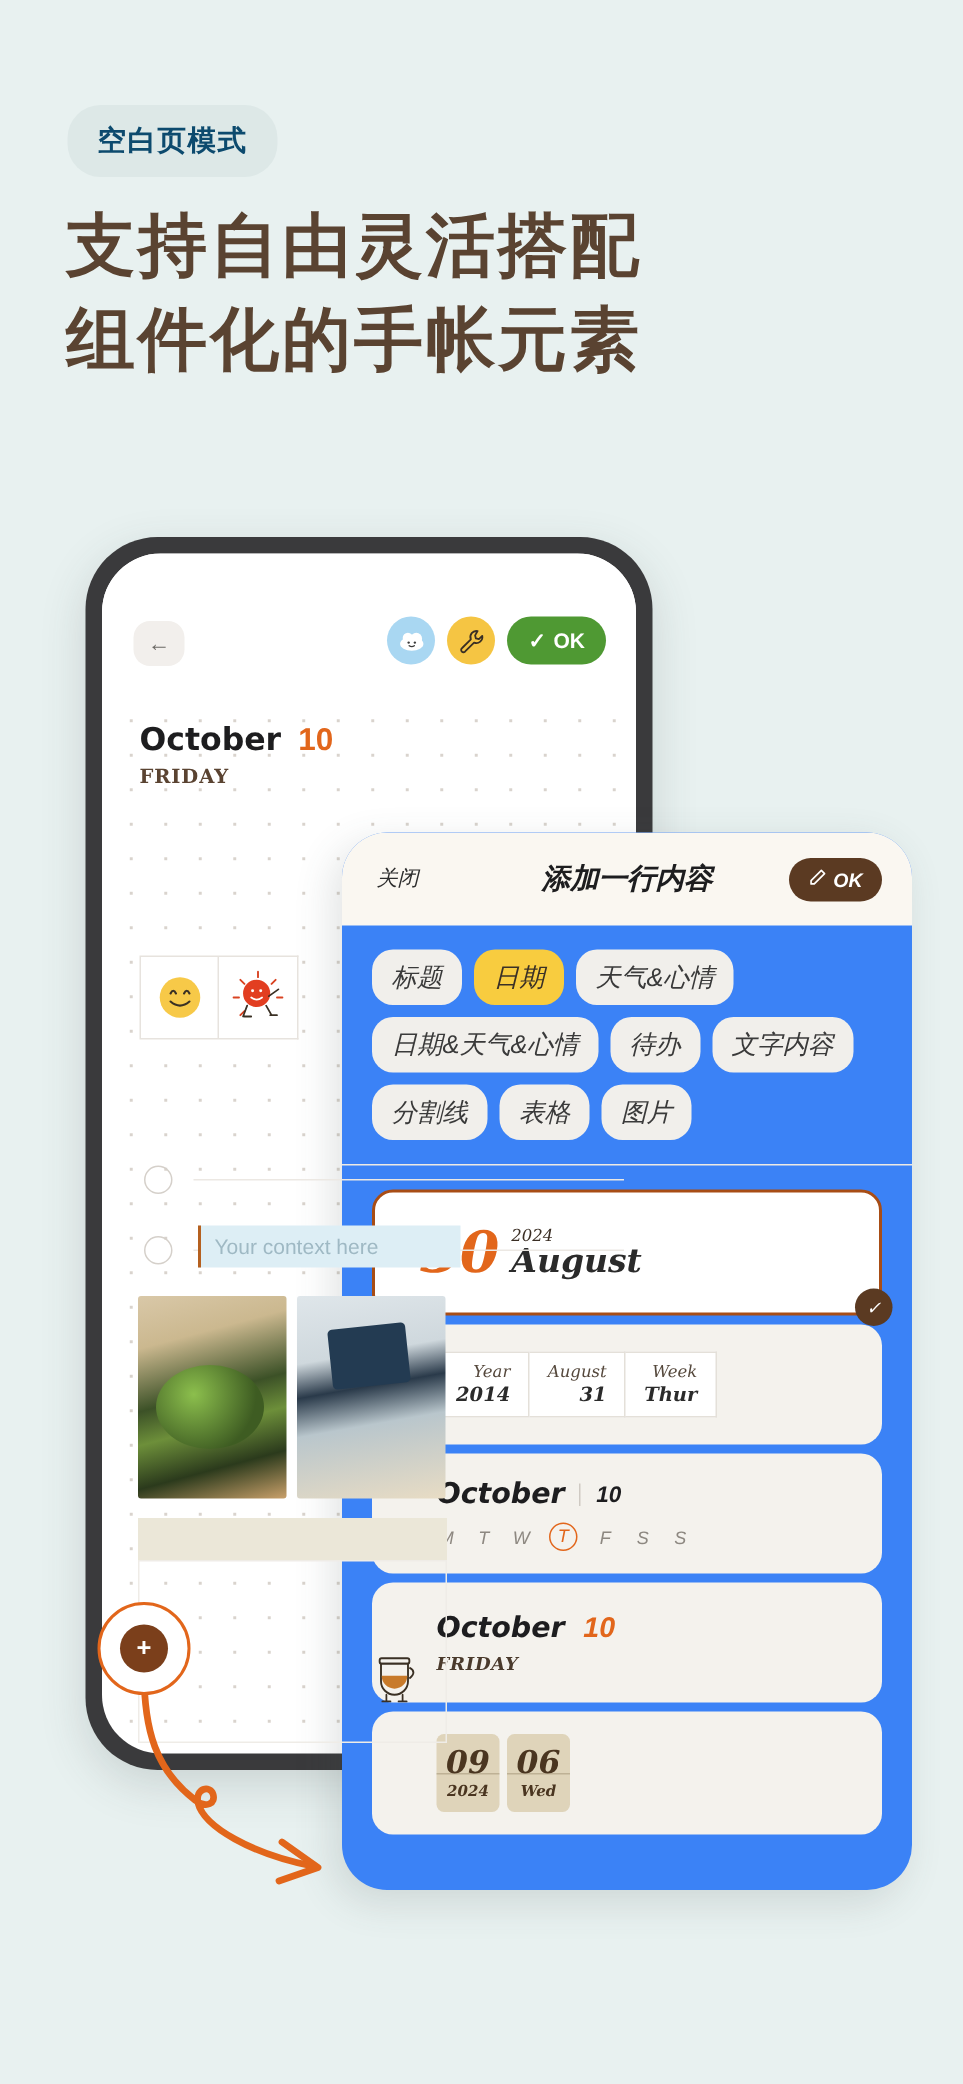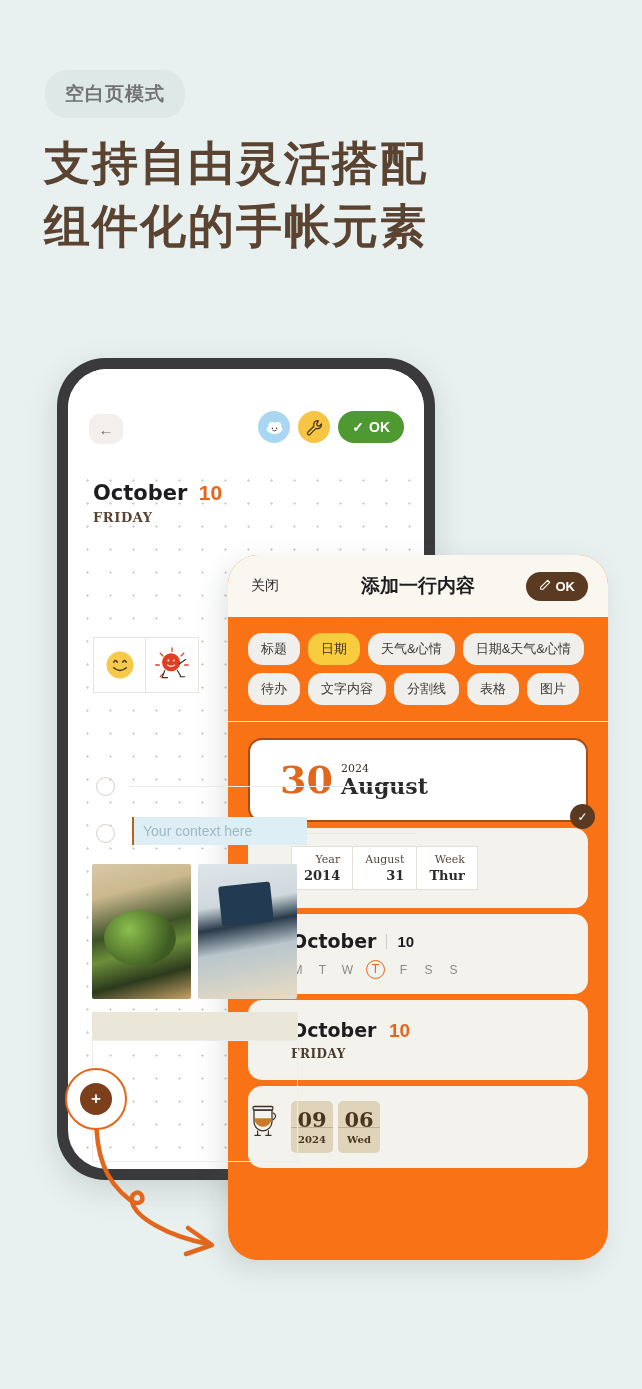--- a/index.html
+++ b/index.html
@@ -7,21 +7,21 @@
     width: 642px; height: 1389px;
     background: #e8f1f0;
     font-family: "Liberation Sans", sans-serif;
     overflow: hidden;
   }
   #root { position: relative; width: 642px; height: 1389px; }
 
   
   .badge {
     position: absolute; left: 45px; top: 70px;
-    background: #dde8e7; color: #737373;
+    background: #dde8e7; color: #0c4a6e;
     font-size: 19px; font-weight: 700; letter-spacing: 1px;
     padding: 11px 20px; border-radius: 22px;
     font-family: "DejaVu Sans", sans-serif;
   }
   .headline {
     position: absolute; left: 44px; top: 132px;
     color: #5a4331; font-weight: 700;
     font-size: 46px; line-height: 1.37; letter-spacing: 2px;
     font-family: "DejaVu Sans", sans-serif;
   }
@@ -117,39 +117,40 @@
     position: absolute; left: 15px; top: 15px; width: 32px; height: 32px;
     border-radius: 50%; background: #7b3f1b; color: #fff;
     display:flex; align-items:center; justify-content:center; font-size: 17px; font-weight: 700;
   }
   .arrow-svg { position: absolute; left: 60px; top: 1110px; z-index: 29; }
 
   
   .phone2 {
     position: absolute; left: 228px; top: 555px;
     width: 380px; height: 705px;
-    background: #f97316; border-radius: 30px;
+    background: #3b82f6; border-radius: 30px;
     box-shadow: -6px 8px 26px rgba(70,80,80,.16);
     overflow: hidden;
+    font-style: italic;
   }
   .p2-head {
     height: 62px; background: #faf7f1;
     display: flex; align-items: center; justify-content: center; position: relative;
   }
   .p2-close { position: absolute; left: 23px; font-size: 14px; color: #2d2d2d; }
   .p2-title { font-size: 19px; font-weight: 700; color: #1d1d1f; font-family: "DejaVu Sans", sans-serif; }
   .okbtn-brown {
     position: absolute; right: 20px;
     height: 29px; padding: 0 13px; border-radius: 15px; background: #5b3a22;
     color: #fff; font-size: 13px; font-weight: 700;
     display: flex; align-items: center; gap: 5px;
   }
   .chips { padding: 16px 20px 8px 20px; display: flex; flex-wrap: wrap; gap: 8px; }
   .chip {
-    background: #f1efeb; color: #3a3a3a; font-size: 13px;
+    background: #f1efeb; color: #3a3a3a; font-size: 17px;
     padding: 7px 13px; border-radius: 14px; white-space: nowrap;
   }
   .chip.active { background: #f8cc3f; color: #3a3026; }
   .p2-divider { height: 1px; background: #eeeae4; margin: 8px 0 0 0; }
   .cards { padding: 16px 20px 22px 20px; display: flex; flex-direction: column; gap: 6px; }
 
   .card { border-radius: 14px; background: #f4f2ed; position: relative; }
   .card.sel { background: #fff; border: 2px solid #a84d15; }
   .card1 { height: 84px; display: flex; align-items: center; padding-left: 30px; }
   .c1-day { font-size: 38px; font-weight: 800; color: #e2661b; font-family: "DejaVu Serif", serif; line-height: 1; }

